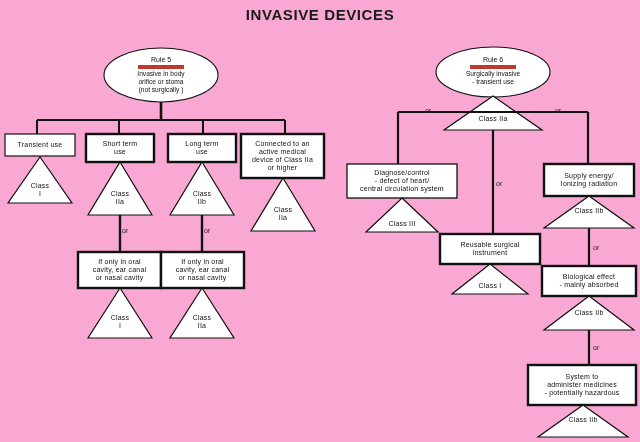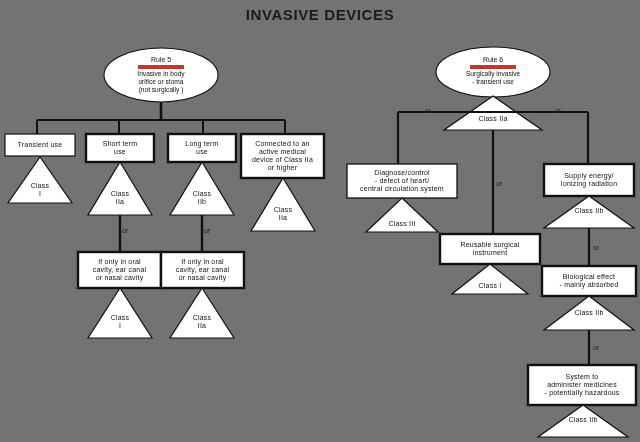--- a/index.html
+++ b/index.html
@@ -4,21 +4,21 @@
 <style>
   html, body {
     margin: 0;
     padding: 0;
     background: #ffffff;
   }
   #canvas {
     position: relative;
     width: 640px;
     height: 442px;
-    background: #737373;
+    background: #f9a8d4;
     font-family: "Liberation Sans", sans-serif;
     overflow: hidden;
   }
   #svg-layer {
     position: absolute;
     left: 0; top: 0;
     width: 640px;
     height: 442px;
   }
   .ttl {

